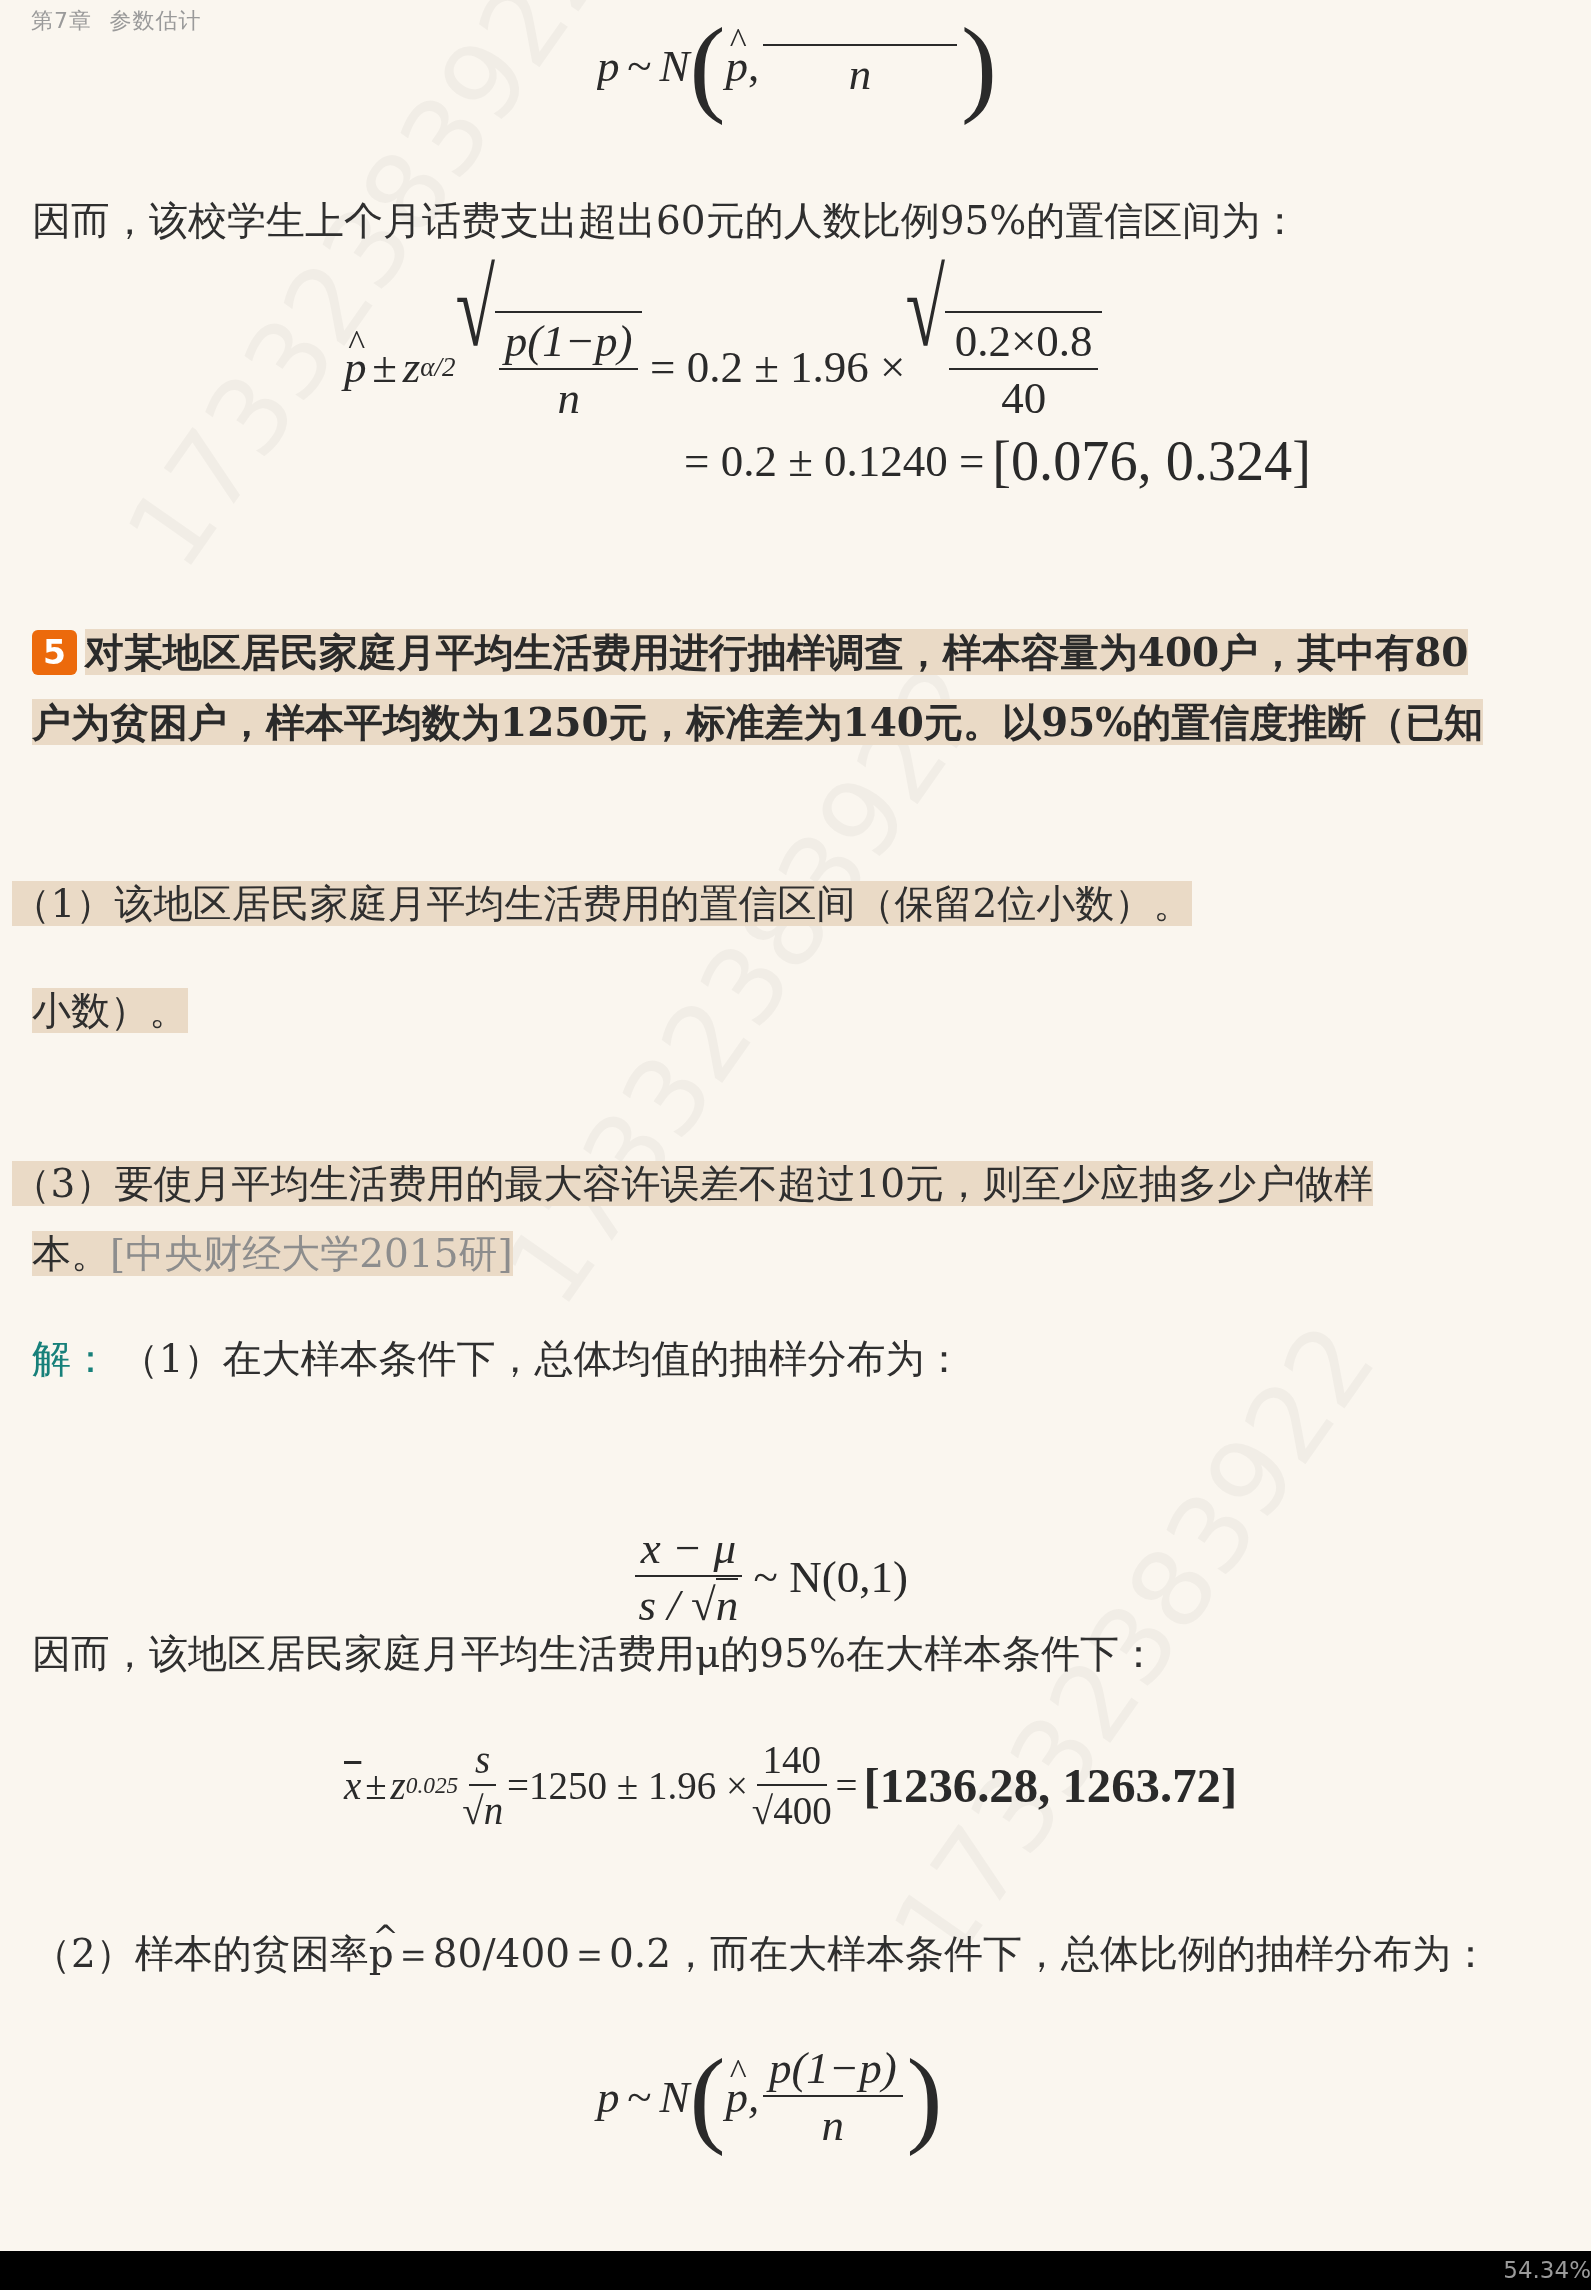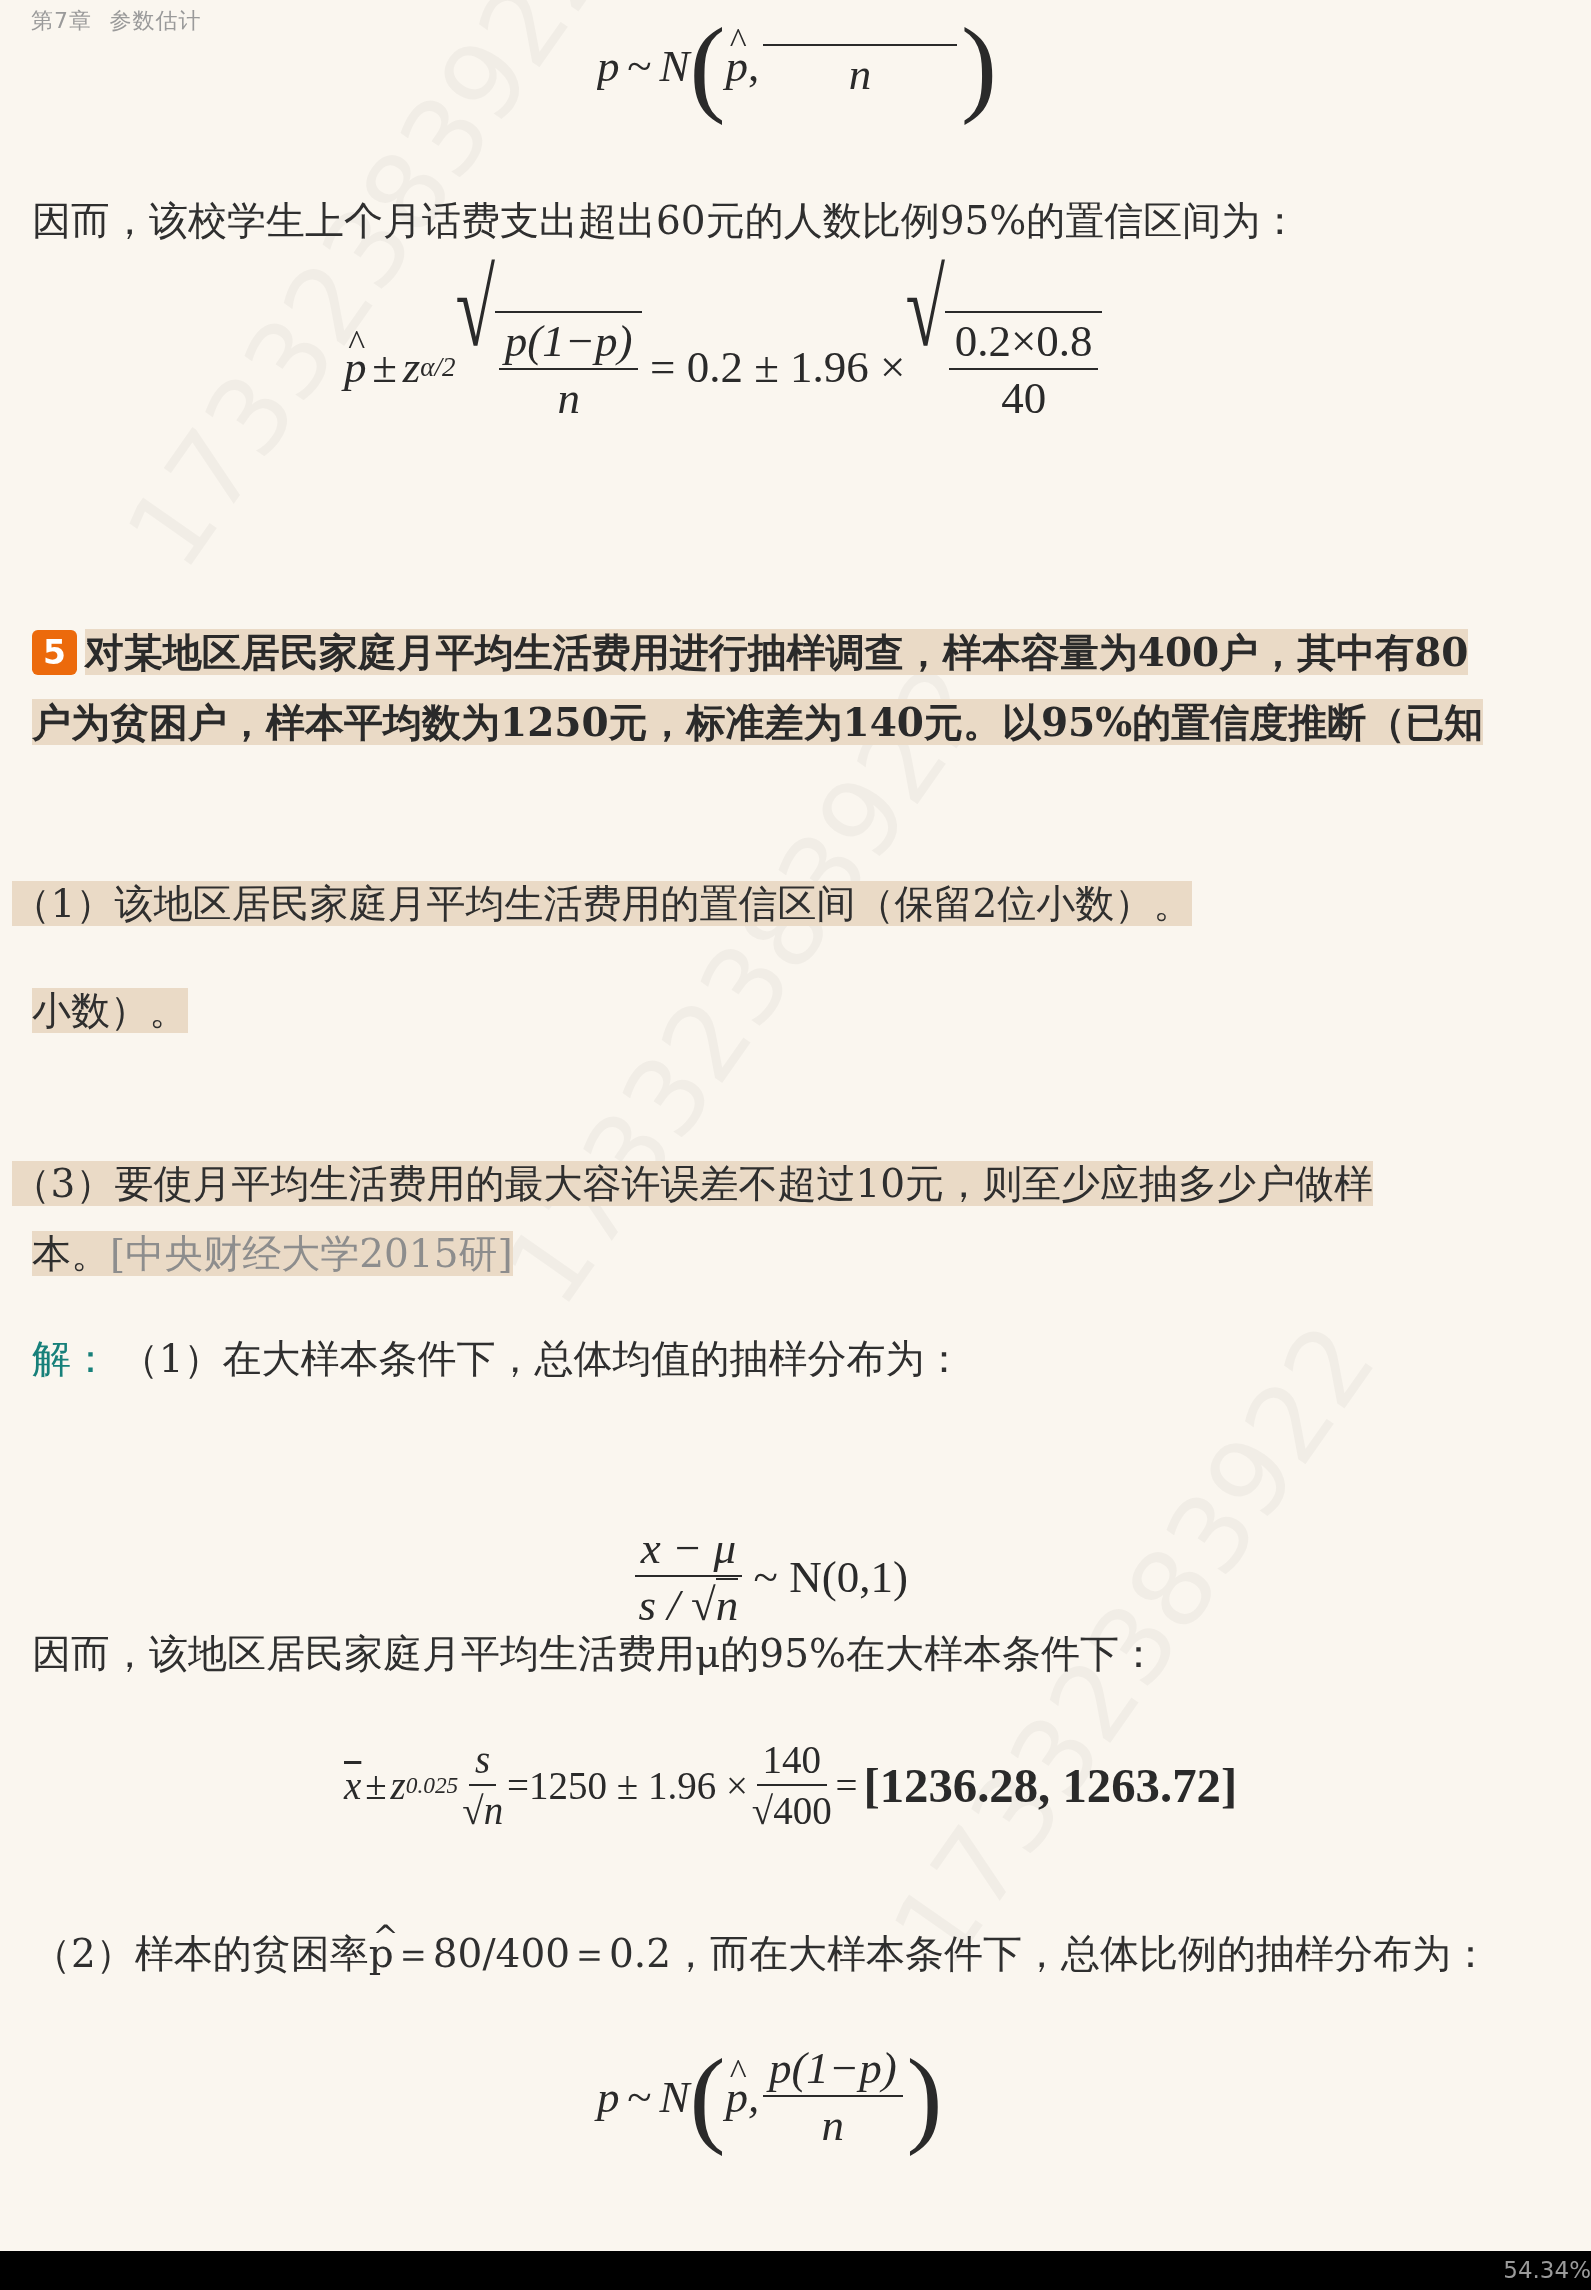--- a/index.html
+++ b/index.html
@@ -73,20 +73,24 @@
       </span>
     <span style="margin-left:7.8px;">= 0.2 ± 1.96 ×</span>
     <span class="sqrt">
         <span class="rad">√</span>
         <span class="under"><span class="frac">
             <span class="num">0.2×0.8</span>
             <span class="den">40</span>
           </span></span>
       </span>
   </div>
+  <div class="formula" style="margin-left:340px; margin-top:5.8px;">
+    <span>= 0.2 ± 0.1240 =</span>
+    <span class="bracket" style="margin-left:7.8px;">[0.076, 0.324]</span>
+  </div>
 </div>
 
 <div class="abs para bold" style="top:617px;">
   <div><span class="badge">5</span><span class="hl">对某地区居民家庭月平均生活费用进行抽样调查，样本容量为400户，其中有80</span></div>
   <div><span class="hl">户为贫困户，样本平均数为1250元，标准差为140元。以95%的置信度推断（已知</span></div>
 </div>
 
 <div class="abs para" style="top:869px; left:11.6px;">
   <span class="hl">（1）该地区居民家庭月平均生活费用的置信区间（保留2位小数）。</span>
 </div>

